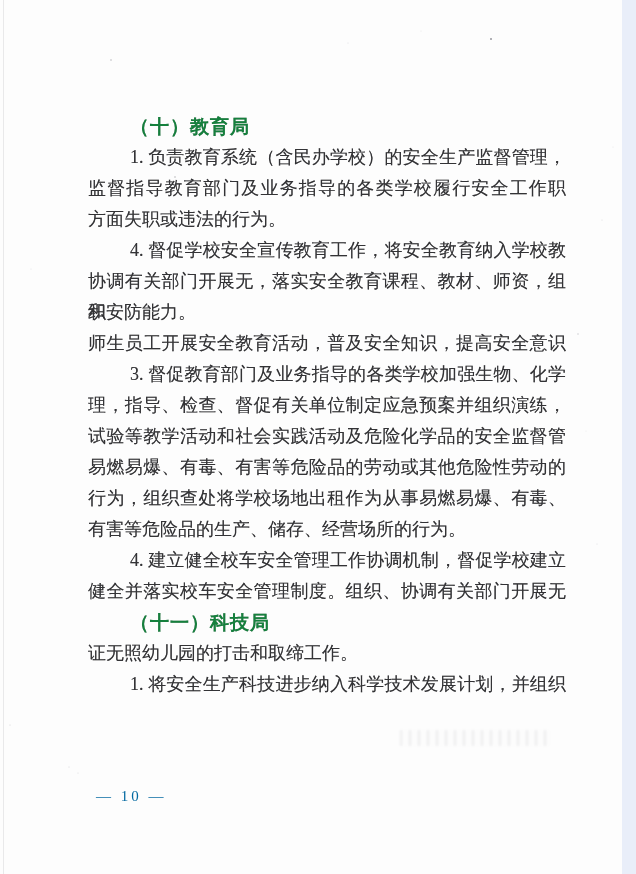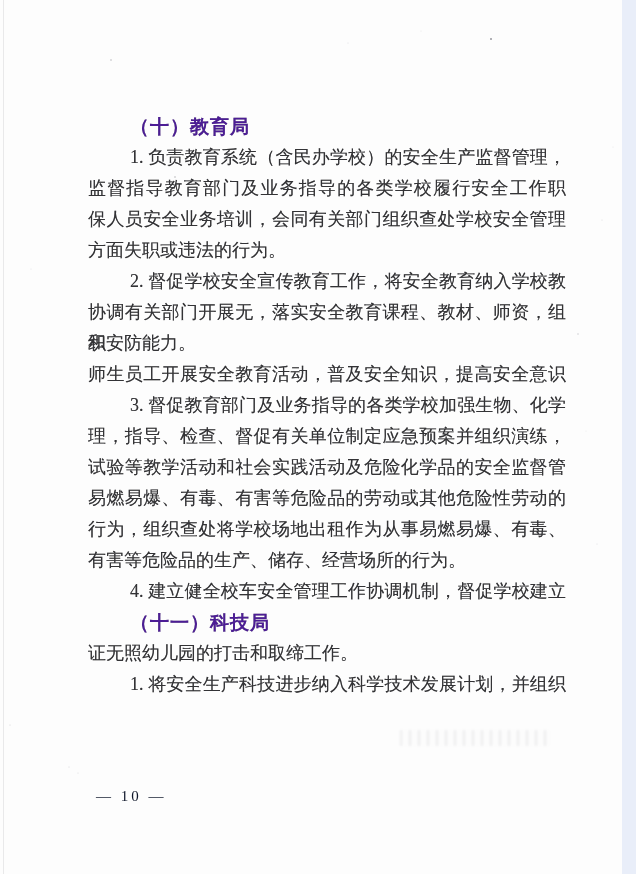--- a/index.html
+++ b/index.html
@@ -47,29 +47,29 @@
   .line.fill {
     white-space: normal;
     text-align: justify;
     text-align-last: justify;
     text-justify: inter-character;
   }
   .line.ind { text-indent: 42px; }
   .line.heading {
     font-weight: bold;
     font-size: 19px;
-    color: #4c1d95;
+    color: #15803d;
     letter-spacing: 1px;
   }
   .pagenum {
     position: absolute;
     left: 96px;
     top: 788px;
     font-size: 15px;
-    color: #0f172a;
+    color: #0369a1;
     letter-spacing: 3px;
     font-family: "Liberation Serif", serif;
   }
   
   .noise {
     position: absolute;
     left: 0; top: 0;
     width: 2px; height: 2px;
     background: transparent;
     border-radius: 50%;
@@ -110,36 +110,36 @@
   <div class="left-edge-line"></div>
   <div class="right-scan-strip"></div>
   <div class="noise"></div>
   <div class="smear"></div>
 
   <div class="content">
     <div class="line heading ind">（十）教育局</div>
 
     <div class="line ind fill">1. 负责教育系统（含民办学校）的安全生产监督管理，</div>
     <div class="line fill">监督指导教育部门及业务指导的各类学校履行安全工作职</div>
-    <div class="line fill">保人员安全业务培训，会同有关部门组织查处学校安全管理</div>
     <div class="line">方面失职或违法的行为。</div>
 
-    <div class="line ind fill">2. 督促学校安全宣传教育工作，将安全教育纳入学校教</div>
+    <div class="line ind fill">4. 督促学校安全宣传教育工作，将安全教育纳入学校教</div>
     <div class="line fill">协调有关部门开展无，落实安全教育课程、教材、师资，组织</div>
     <div class="line">和安防能力。</div>
     <div class="line fill">师生员工开展安全教育活动，普及安全知识，提高安全意识</div>
 
     <div class="line ind fill">3. 督促教育部门及业务指导的各类学校加强生物、化学</div>
     <div class="line fill">理，指导、检查、督促有关单位制定应急预案并组织演练，</div>
     <div class="line fill">试验等教学活动和社会实践活动及危险化学品的安全监督管</div>
     <div class="line fill">易燃易爆、有毒、有害等危险品的劳动或其他危险性劳动的</div>
     <div class="line fill">行为，组织查处将学校场地出租作为从事易燃易爆、有毒、</div>
     <div class="line">有害等危险品的生产、储存、经营场所的行为。</div>
 
     <div class="line ind fill">4. 建立健全校车安全管理工作协调机制，督促学校建立</div>
+    <div class="line fill">健全并落实校车安全管理制度。组织、协调有关部门开展无</div>
     <div class="line heading ind">（十一）科技局</div>
 
     <div class="line">证无照幼儿园的打击和取缔工作。</div>
 
     <div class="line ind fill">1. 将安全生产科技进步纳入科学技术发展计划，并组织</div>
   </div>
 
   <div class="pagenum">— 10 —</div>
 
 </div>

